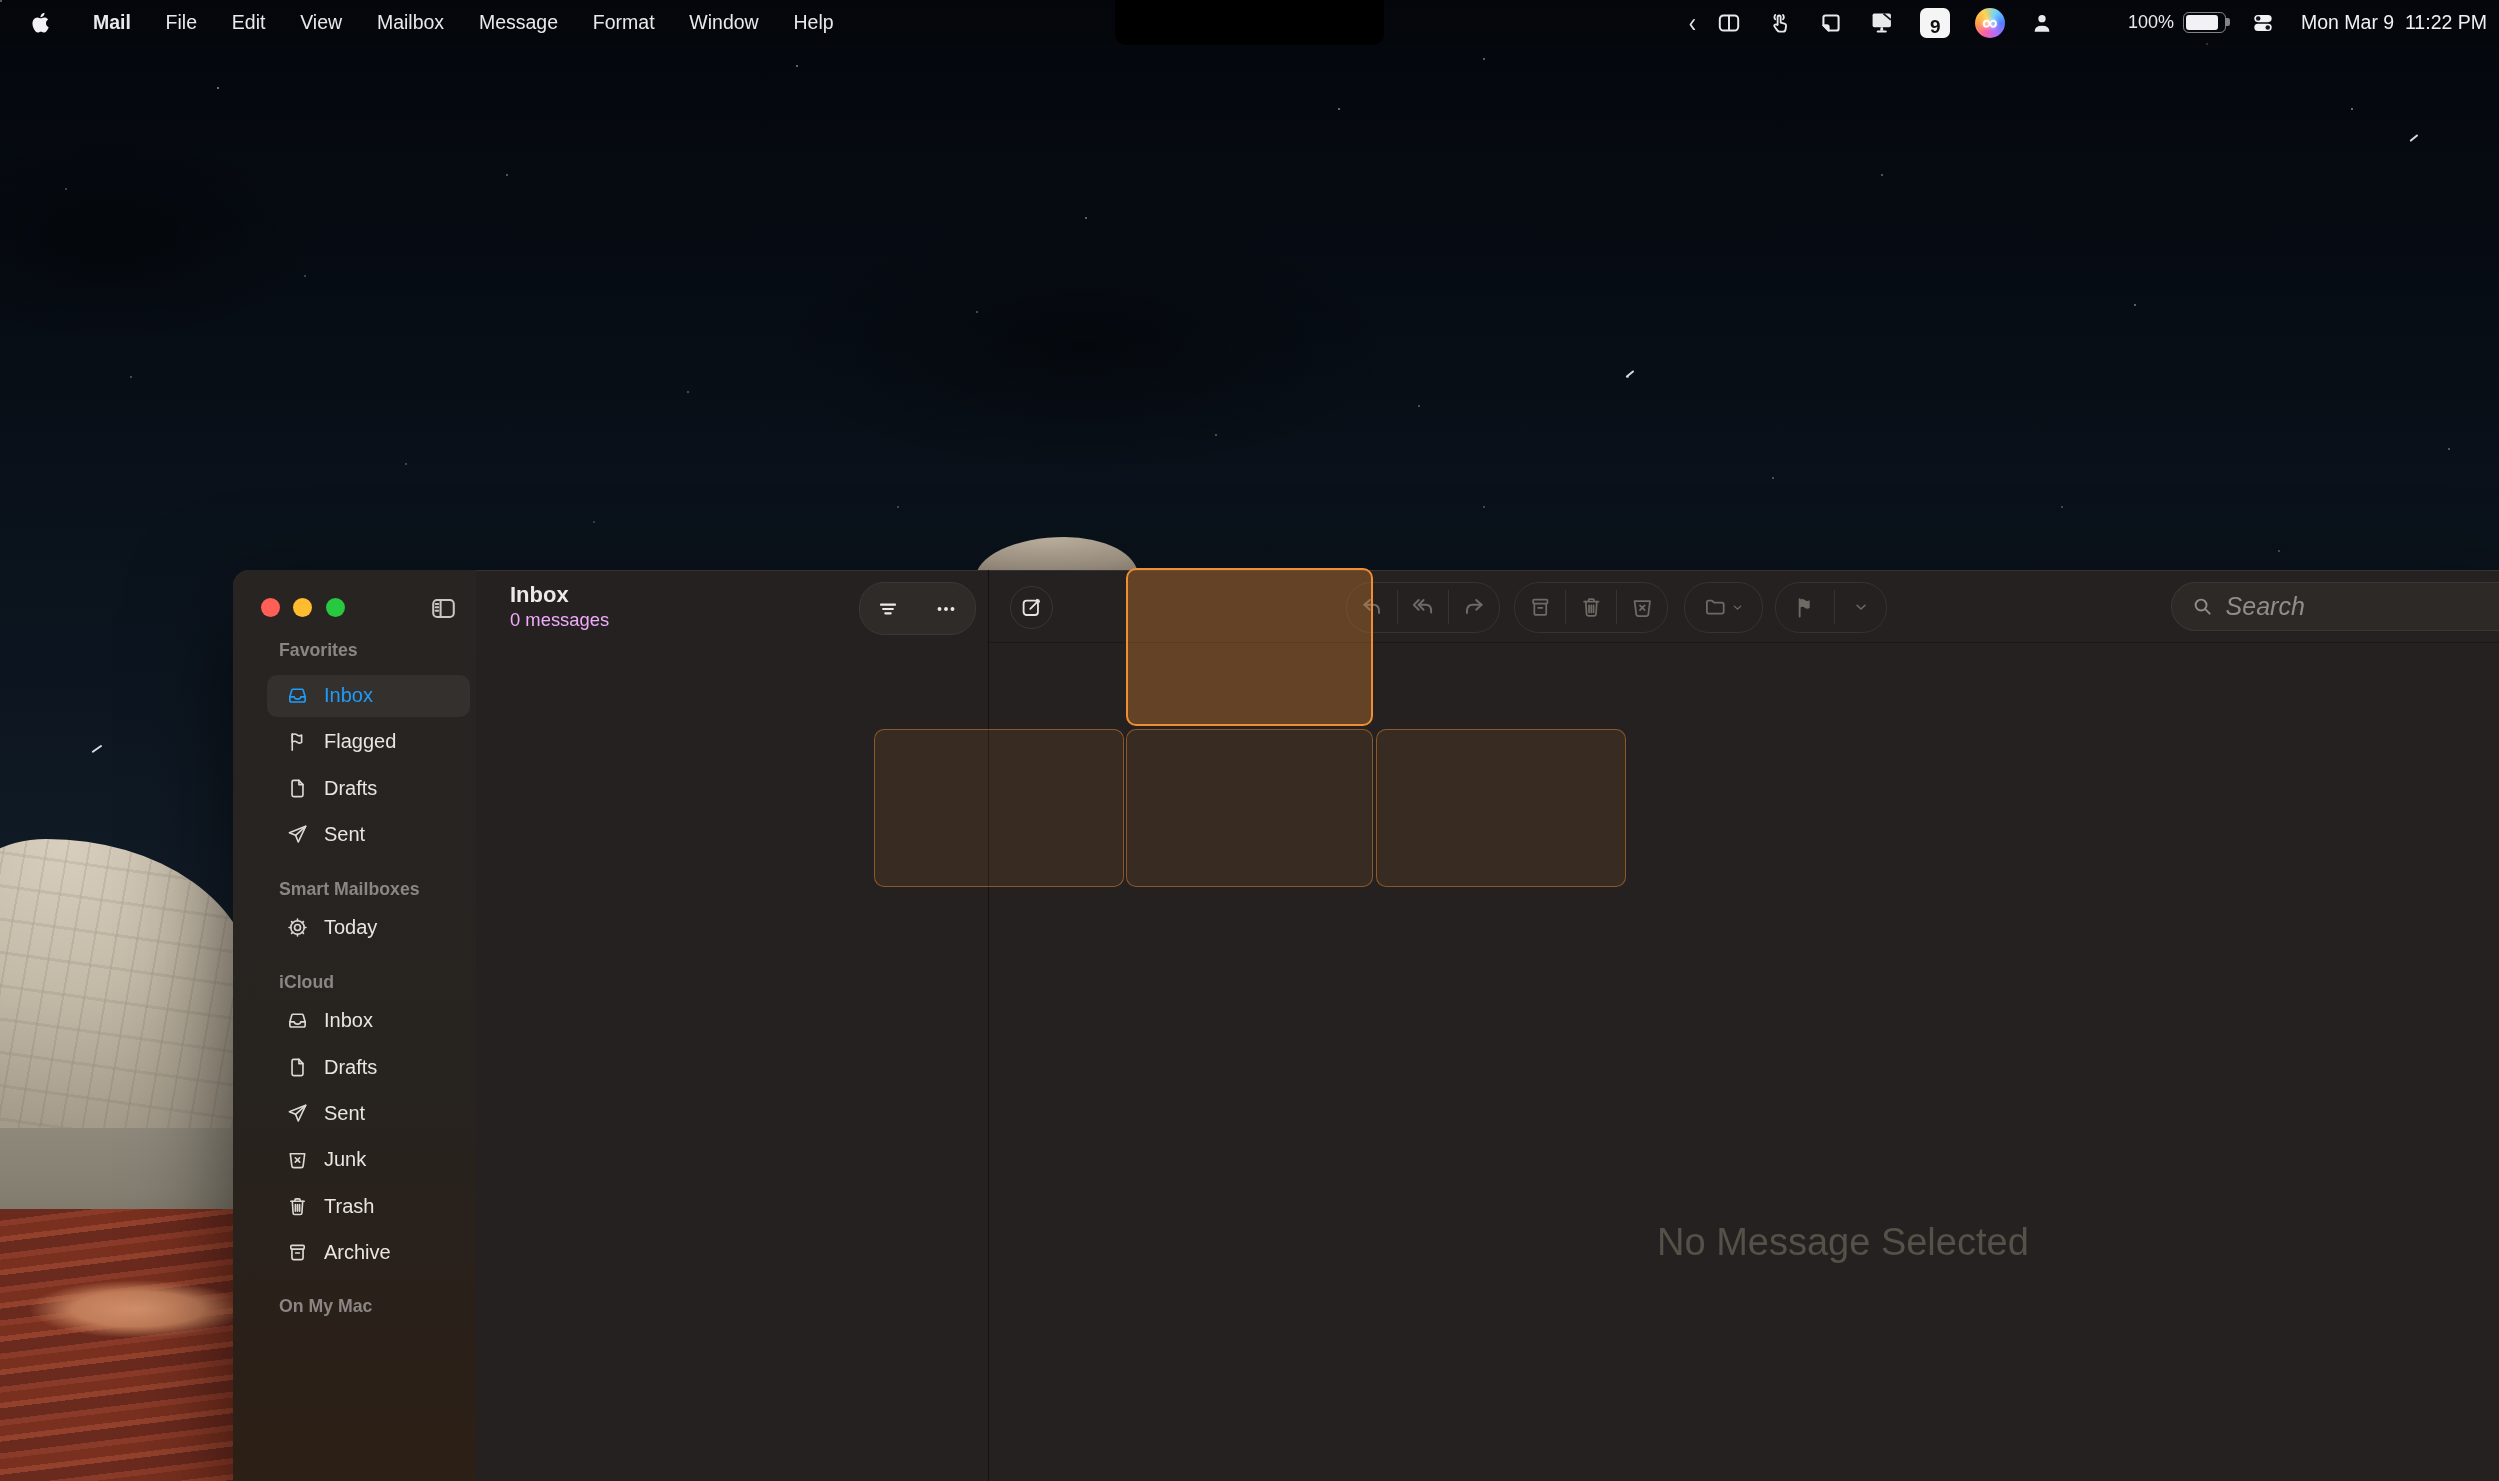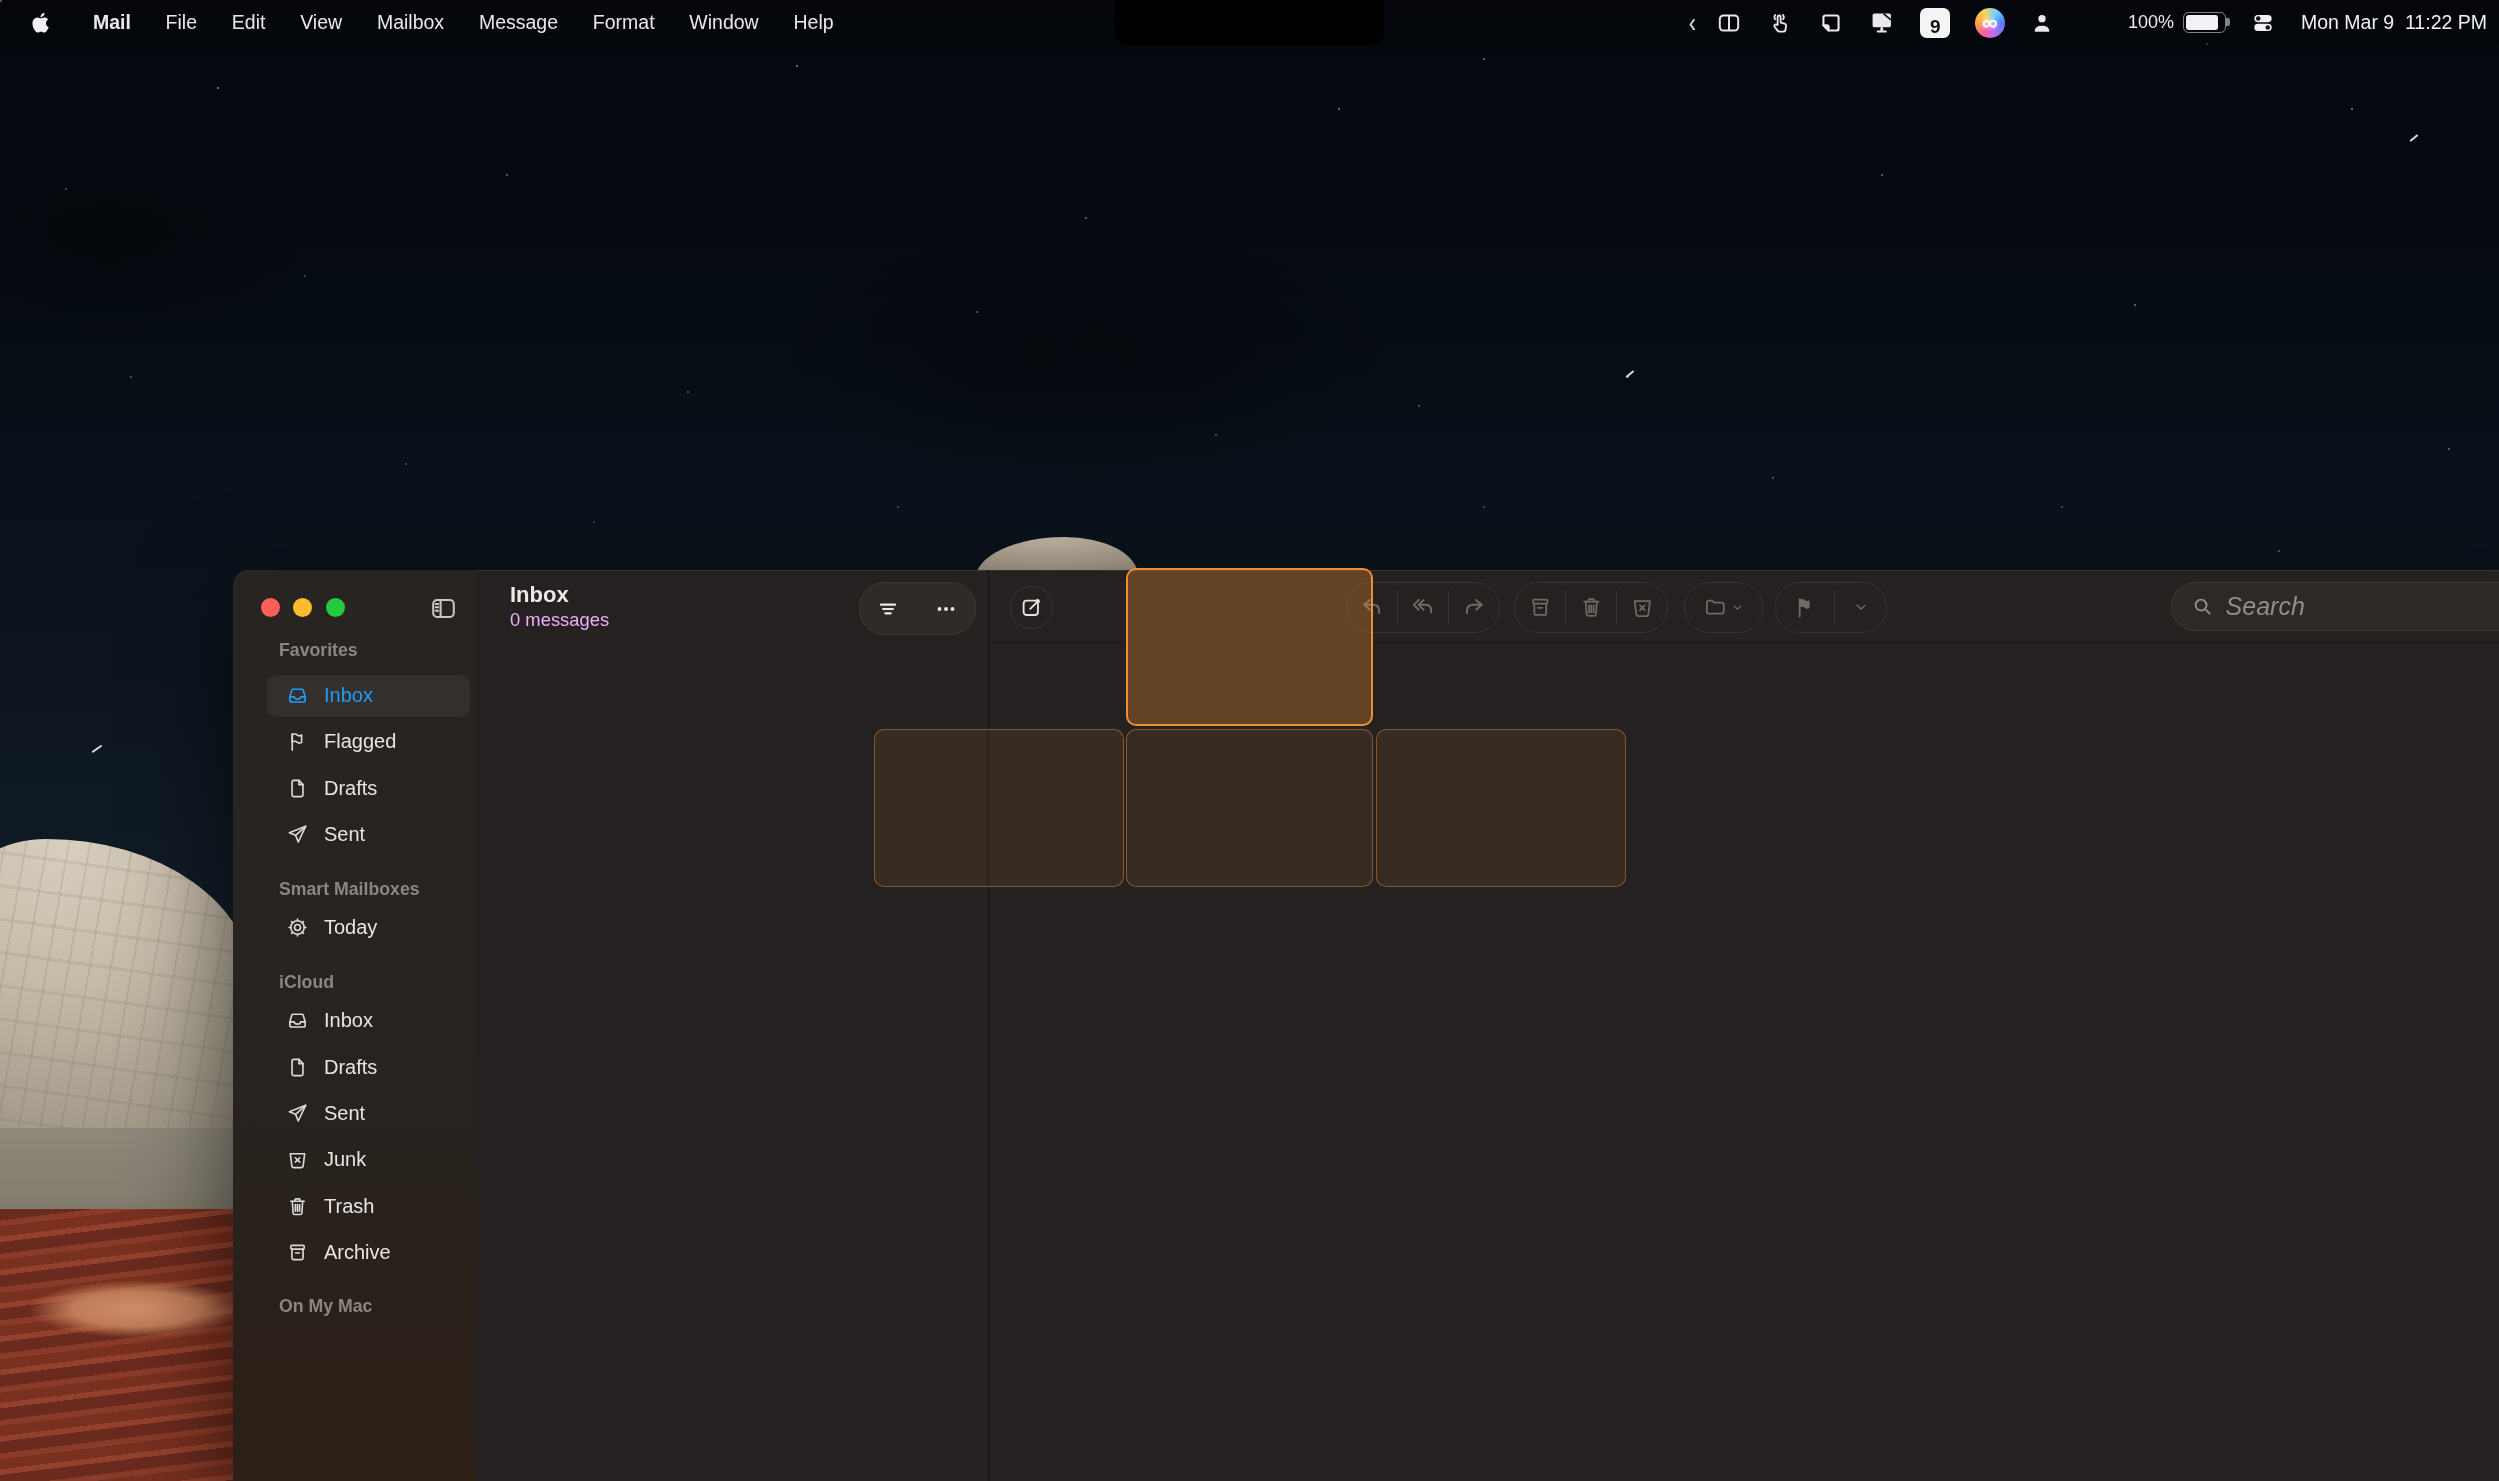--- a/index.html
+++ b/index.html
@@ -445,20 +445,21 @@
 
         <span class="search">
           <svg viewBox="0 0 24 24" width="23" height="23" fill="none" stroke="currentColor" stroke-width="2" stroke-linecap="round">
             <circle cx="10.5" cy="10.5" r="5.7"></circle>
               <path d="M14.8 14.8L19.5 19.5"></path>
           </svg>
           <span class="ph">Search</span>
         </span>
       </div>
 
+      <div class="empty-state">No Message Selected</div>
     </section>
   </div>
 
   <div class="ann ann-strong"></div>
   <div class="ann ann-faint ann-a"></div>
   <div class="ann ann-faint ann-b"></div>
   <div class="ann ann-faint ann-c"></div>
 
 </div>
 

